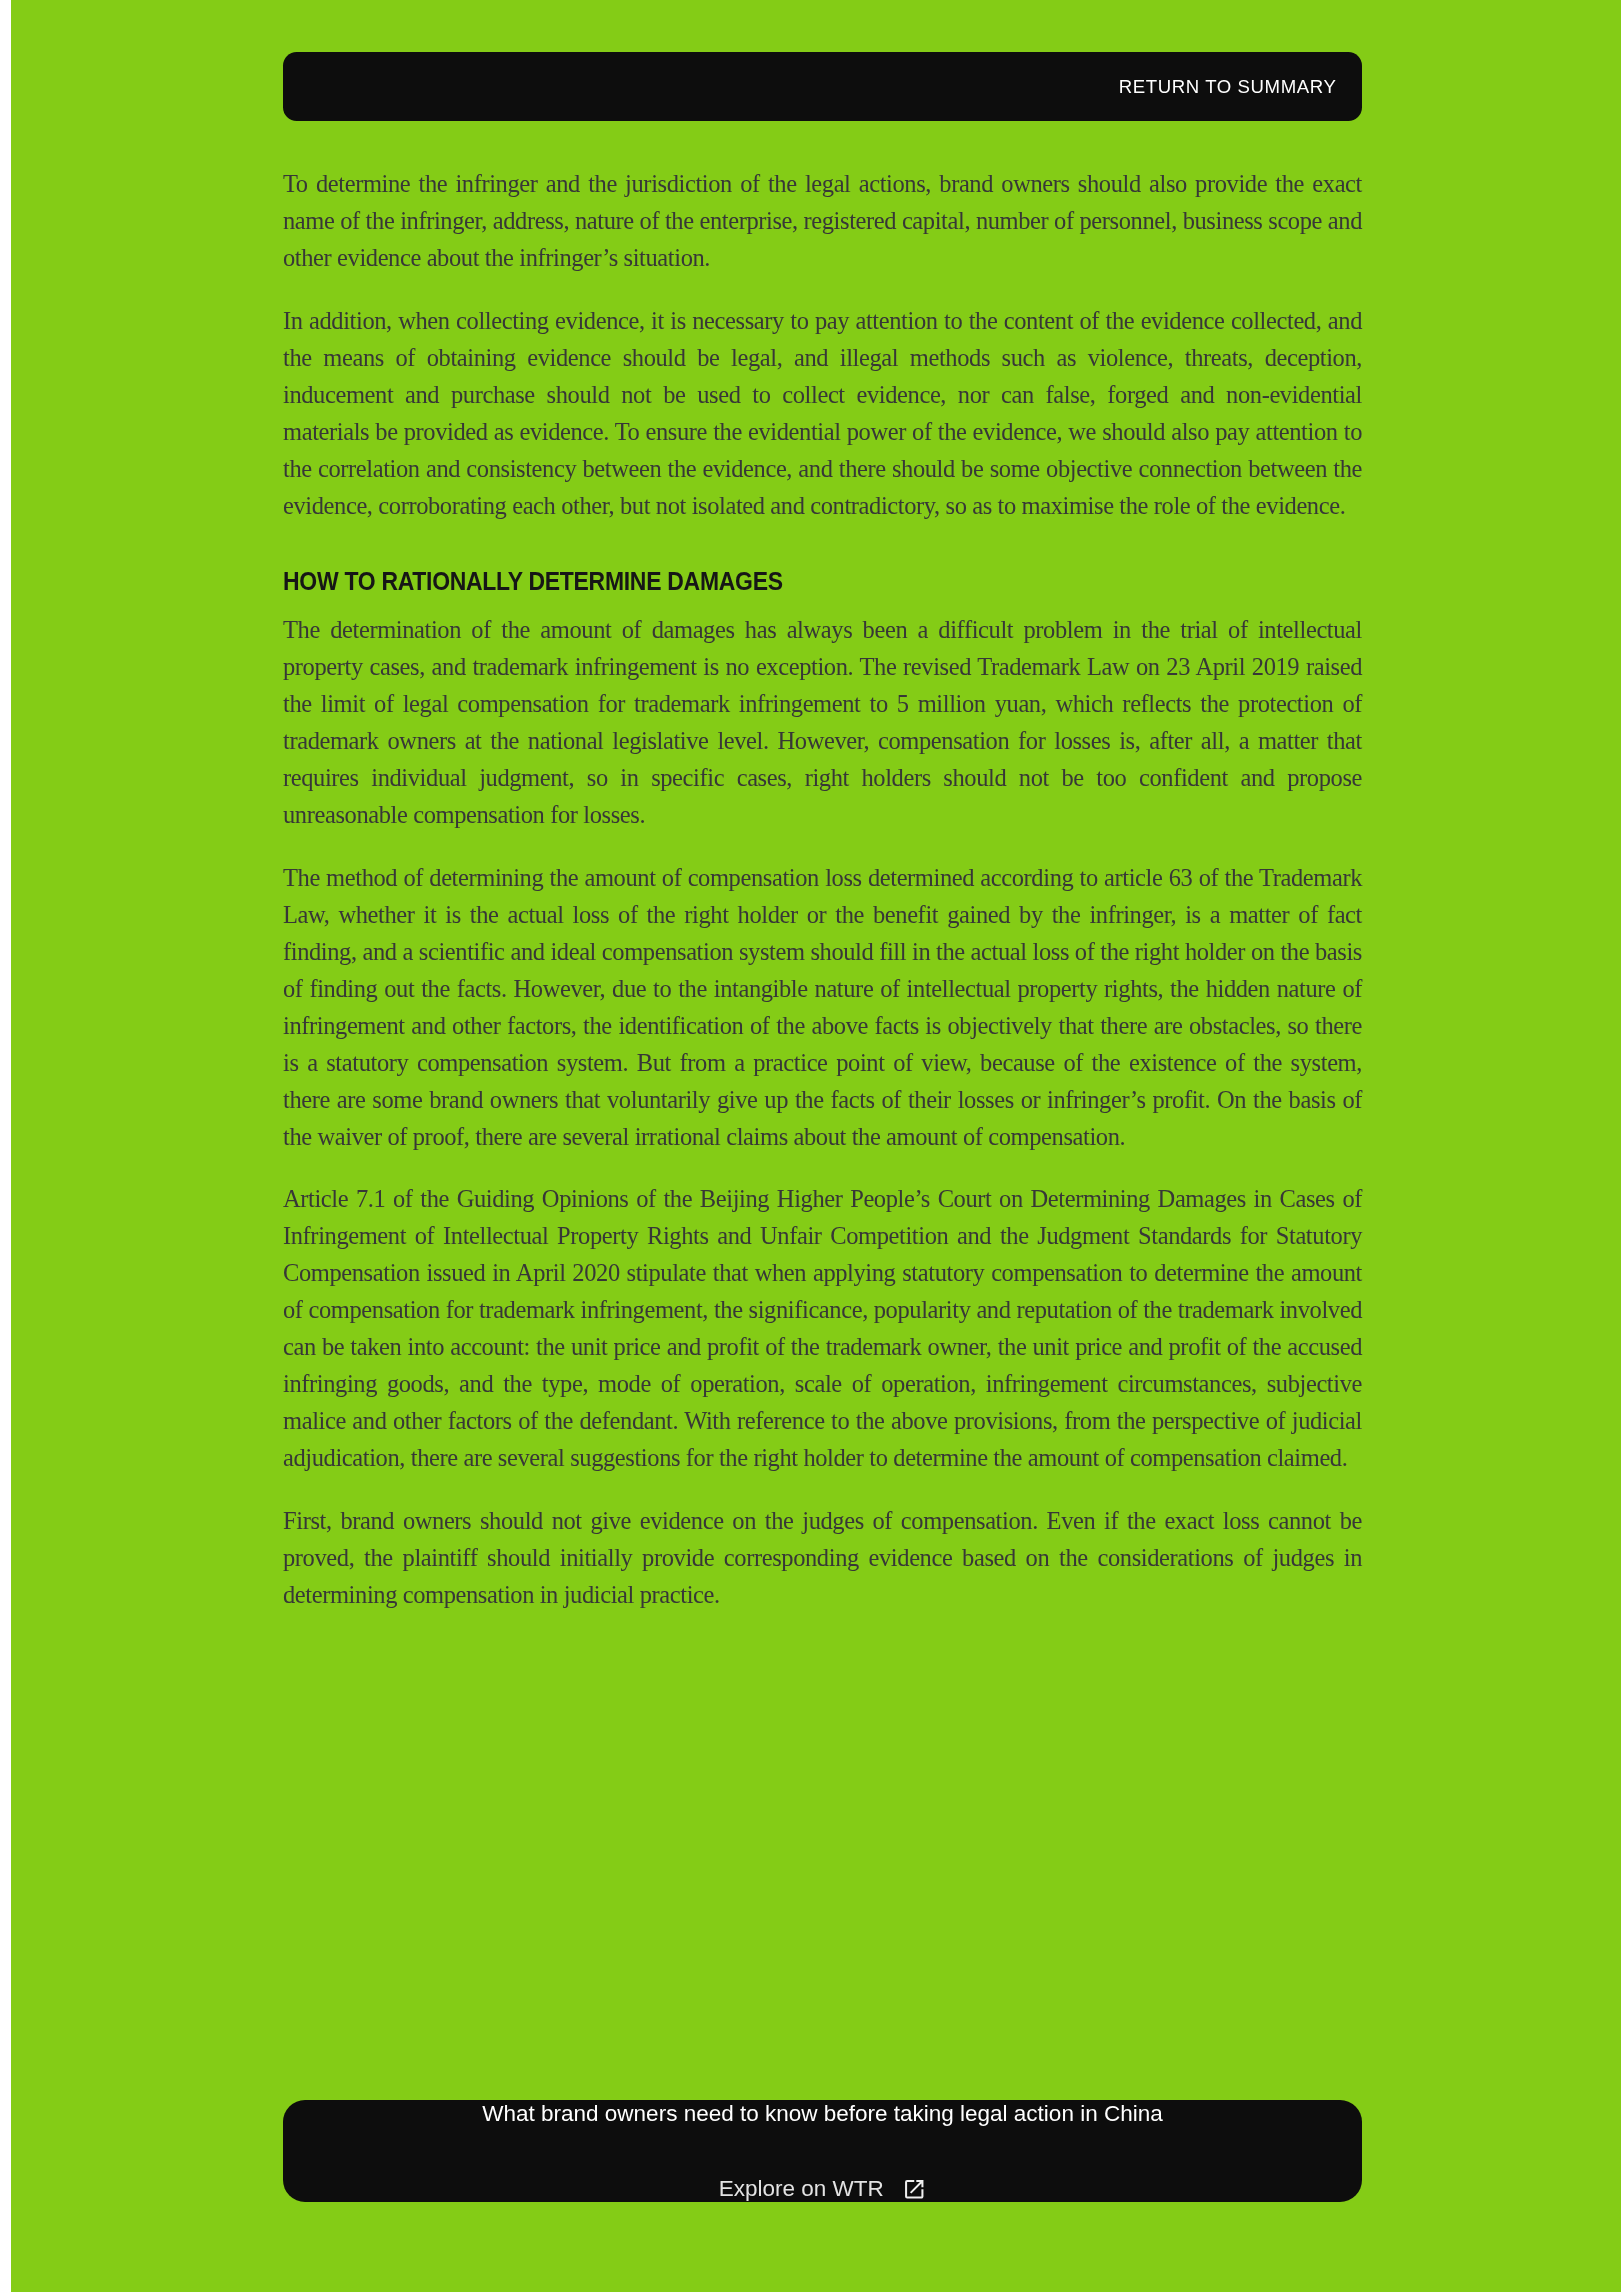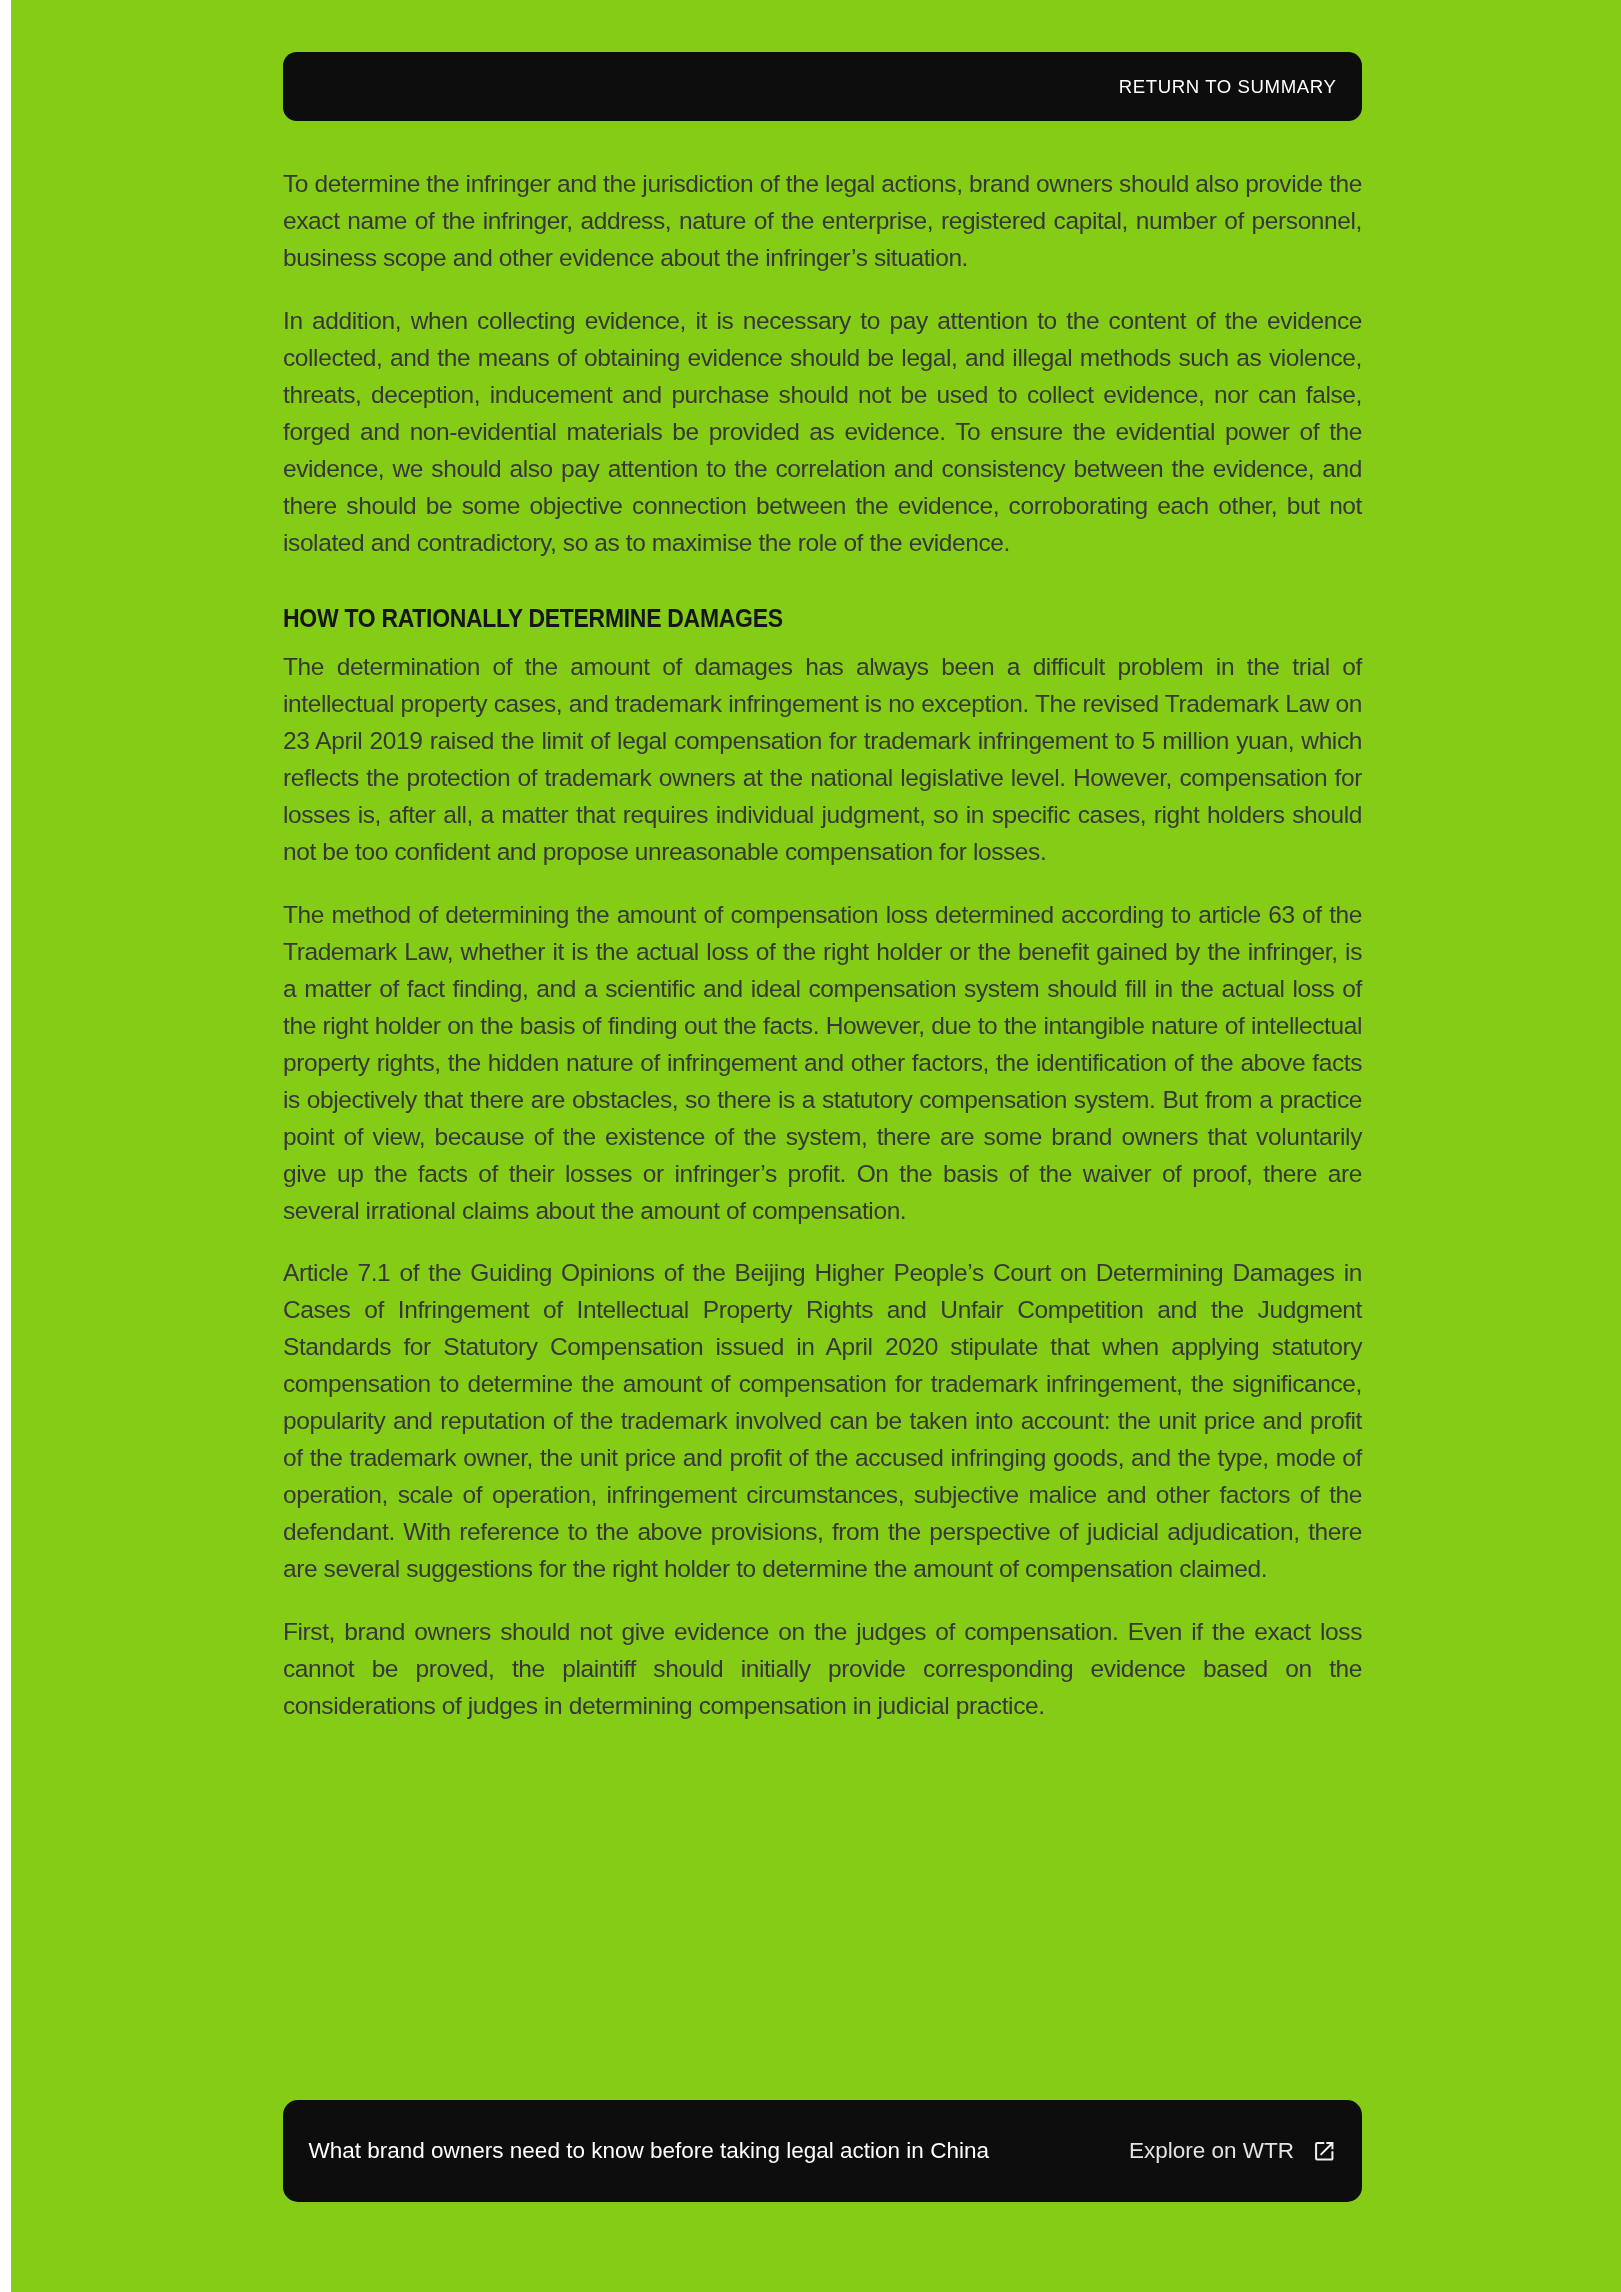--- a/index.html
+++ b/index.html
@@ -46,20 +46,21 @@
     top: 165px;
     width: 1079px;
     color: #373737;
     font-size: 24.5px;
     line-height: 37px;
     letter-spacing: -0.4px;
     text-align: justify;
   }
   .article p {
     margin: 0 0 25.5px 0;
+    font-family: Liberation Serif, serif;
   }
   .article h2 {
     margin: 39px 0 11.8px 0;
     font-size: 25.5px;
     line-height: 37px;
     font-weight: bold;
     color: #161616;
     letter-spacing: -0.3px;
     text-align: left;
     transform: scaleX(0.9);
@@ -67,26 +68,27 @@
     white-space: nowrap;
   }
   
   .bottom-bar {
     position: absolute;
     left: 272px;
     top: 2100px;
     width: 1079px;
     height: 102px;
     background: #0d0d0d;
-    border-radius: 15px;
+    border-radius: 22px;
     display: flex;
     align-items: center;
     justify-content: space-between;
     padding: 0 25.5px;
     box-sizing: border-box;
+    flex-direction: column;
   }
   .footer-title {
     color: #ffffff;
     font-size: 22.5px;
     line-height: 28px;
     max-width: 686px;
   }
   .footer-link {
     display: flex;
     align-items: center;

